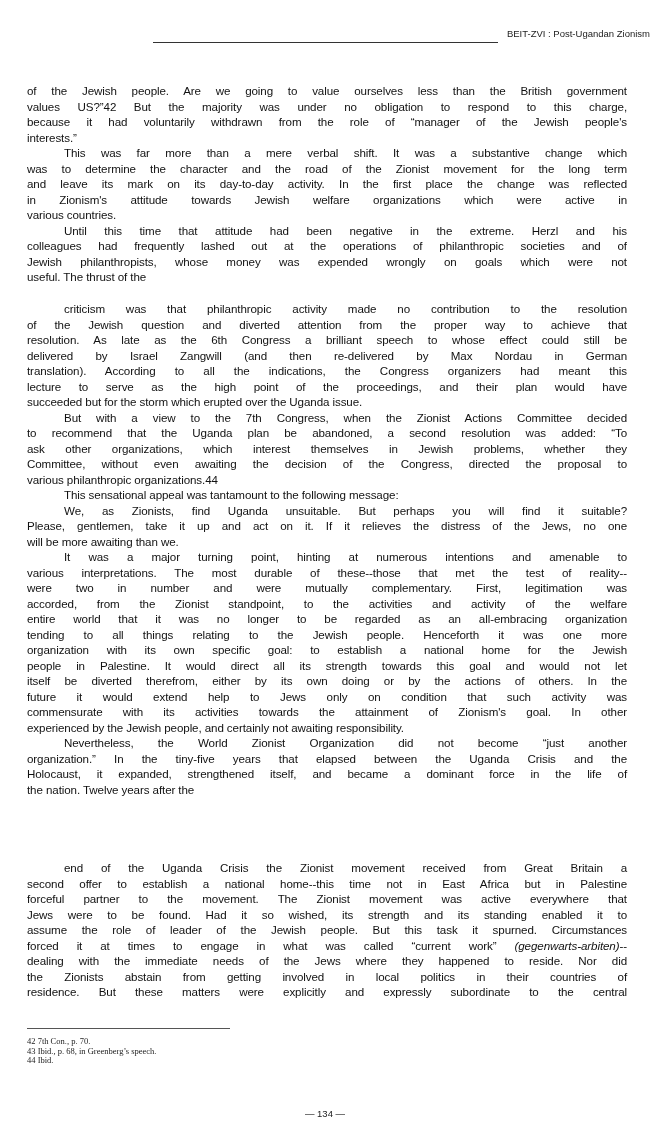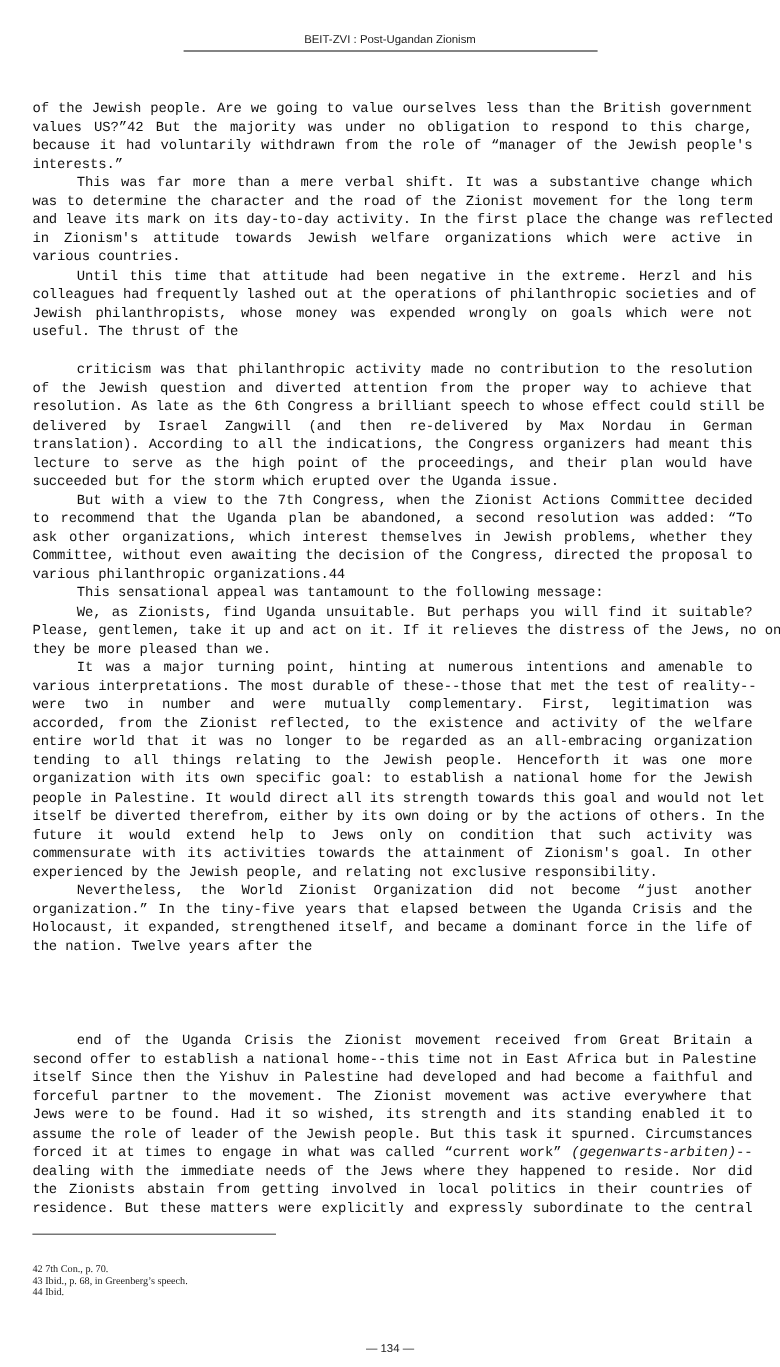--- a/index.html
+++ b/index.html
@@ -1,48 +1,48 @@
 <!DOCTYPE html>
 <html><head>
   <meta charset="utf-8">
   <style>
     html, body { margin: 0; padding: 0; background: #ffffff; }
     body { width: 650px; height: 1139px; position: relative; overflow: hidden; color: #111; }
     .header {
-      position: absolute; top: 28px; left: 0; width: 650px; text-align: center;
+      position: absolute; top: 28px; left: 0; width: 650px; text-align: right;
       font-family: "Liberation Sans", sans-serif; font-size: 9.5px; color: #222;
     }
     .header-rule {
       position: absolute; top: 42px; left: 153px; width: 345px; height: 0;
       border-top: 1px solid #333;
     }
     .body-text {
       position: absolute; left: 27px; width: 600px;
-      font-family: Liberation Mono, monospace; font-size: 11.6px; line-height: 15.5px;
+      font-family: Liberation Sans, sans-serif; font-size: 11.6px; line-height: 15.5px;
       letter-spacing: -0.1px; color: #111;
     }
     .line {
       display: block; height: 15.5px; white-space: nowrap;
       text-align: justify; text-align-last: justify;
     }
     .line.last { text-align-last: left; }
     .line.indent { padding-left: 37px; }
     .ital { font-style: italic; }
     .fn-rule {
       position: absolute; top: 1028px; left: 27px; width: 203px; height: 0;
       border-top: 1px solid #555;
     }
     .footnotes {
       position: absolute; top: 1037px; left: 27px;
-      font-family: "Liberation Serif", serif; font-size: 8.5px; line-height: 9.5px; color: #222; margin-top: 16px;
+      font-family: "Liberation Serif", serif; font-size: 8.5px; line-height: 9.5px; color: #222;
     }
     .footnote { display: block; white-space: nowrap; }
     .page-number {
       position: absolute; top: 1108px; left: 0; width: 650px; text-align: center;
-      font-family: "Liberation Sans", sans-serif; font-size: 9.5px; color: #222; margin-top: 11px;
+      font-family: "Liberation Sans", sans-serif; font-size: 9.5px; color: #222;
     }
   </style>
 </head>
 <body>
 
 <div class="header">BEIT-ZVI : Post-Ugandan Zionism</div>
 <div class="header-rule"></div>
 
 <div class="body-text" style="top:83px;">
   <span class="line">of the Jewish people. Are we going to value ourselves less than the British government</span>
@@ -69,43 +69,42 @@
   <span class="line">lecture to serve as the high point of the proceedings, and their plan would have</span>
   <span class="line last">succeeded but for the storm which erupted over the Uganda issue.</span>
   <span class="line indent">But with a view to the 7th Congress, when the Zionist Actions Committee decided</span>
   <span class="line">to recommend that the Uganda plan be abandoned, a second resolution was added: “To</span>
   <span class="line">ask other organizations, which interest themselves in Jewish problems, whether they</span>
   <span class="line">Committee, without even awaiting the decision of the Congress, directed the proposal to</span>
   <span class="line last">various philanthropic organizations.44</span>
   <span class="line indent last">This sensational appeal was tantamount to the following message:</span>
   <span class="line indent">We, as Zionists, find Uganda unsuitable. But perhaps you will find it suitable?</span>
   <span class="line">Please, gentlemen, take it up and act on it. If it relieves the distress of the Jews, no one</span>
-  <span class="line last">they be more pleased than we.</span>
+  <span class="line last">will be more awaiting than we.</span>
   <span class="line indent">It was a major turning point, hinting at numerous intentions and amenable to</span>
   <span class="line">various interpretations. The most durable of these--those that met the test of reality--</span>
   <span class="line">were two in number and were mutually complementary. First, legitimation was</span>
-  <span class="line">accorded, from the Zionist reflected, to the existence and activity of the welfare</span>
+  <span class="line">accorded, from the Zionist standpoint, to the activities and activity of the welfare</span>
   <span class="line">entire world that it was no longer to be regarded as an all-embracing organization</span>
   <span class="line">tending to all things relating to the Jewish people. Henceforth it was one more</span>
   <span class="line">organization with its own specific goal: to establish a national home for the Jewish</span>
   <span class="line">people in Palestine. It would direct all its strength towards this goal and would not let</span>
   <span class="line">itself be diverted therefrom, either by its own doing or by the actions of others. In the</span>
   <span class="line">future it would extend help to Jews only on condition that such activity was</span>
   <span class="line">commensurate with its activities towards the attainment of Zionism's goal. In other</span>
-  <span class="line last">experienced by the Jewish people, and relating not exclusive responsibility.</span>
+  <span class="line last">experienced by the Jewish people, and certainly not awaiting responsibility.</span>
   <span class="line indent">Nevertheless, the World Zionist Organization did not become “just another</span>
   <span class="line">organization.” In the tiny-five years that elapsed between the Uganda Crisis and the</span>
   <span class="line">Holocaust, it expanded, strengthened itself, and became a dominant force in the life of</span>
   <span class="line last">the nation. Twelve years after the</span>
 </div>
 
 <div class="body-text" style="top:860px;">
   <span class="line indent">end of the Uganda Crisis the Zionist movement received from Great Britain a</span>
   <span class="line">second offer to establish a national home--this time not in East Africa but in Palestine</span>
-  <span class="line">itself Since then the Yishuv in Palestine had developed and had become a faithful and</span>
   <span class="line">forceful partner to the movement. The Zionist movement was active everywhere that</span>
   <span class="line">Jews were to be found. Had it so wished, its strength and its standing enabled it to</span>
   <span class="line">assume the role of leader of the Jewish people. But this task it spurned. Circumstances</span>
   <span class="line"><span>forced it at  times  to  engage  in  what  was  called  “current  work”</span>  <span class="ital">(gegenwarts-arbiten)</span><span>--</span></span>
   <span class="line">dealing with the immediate needs of the Jews where they happened to reside. Nor did</span>
   <span class="line">the Zionists abstain from getting involved in local politics in their countries of</span>
   <span class="line">residence. But these matters were explicitly and expressly subordinate to the central</span>
 </div>
 
 <div class="fn-rule"></div>

